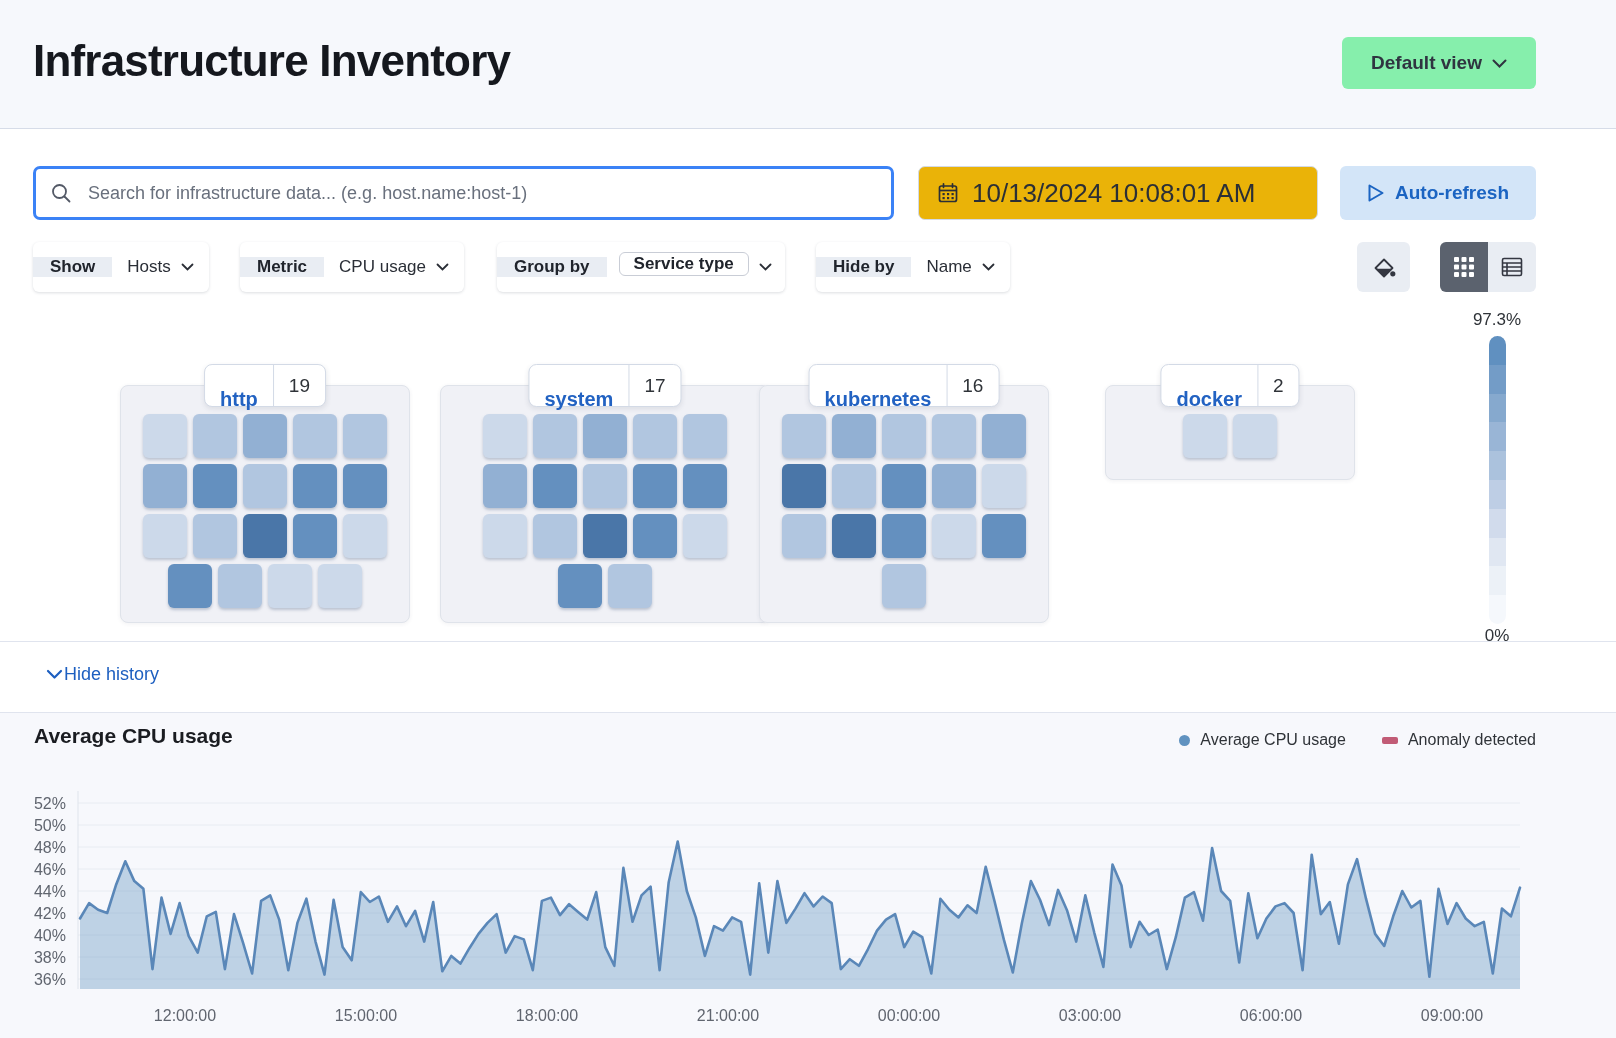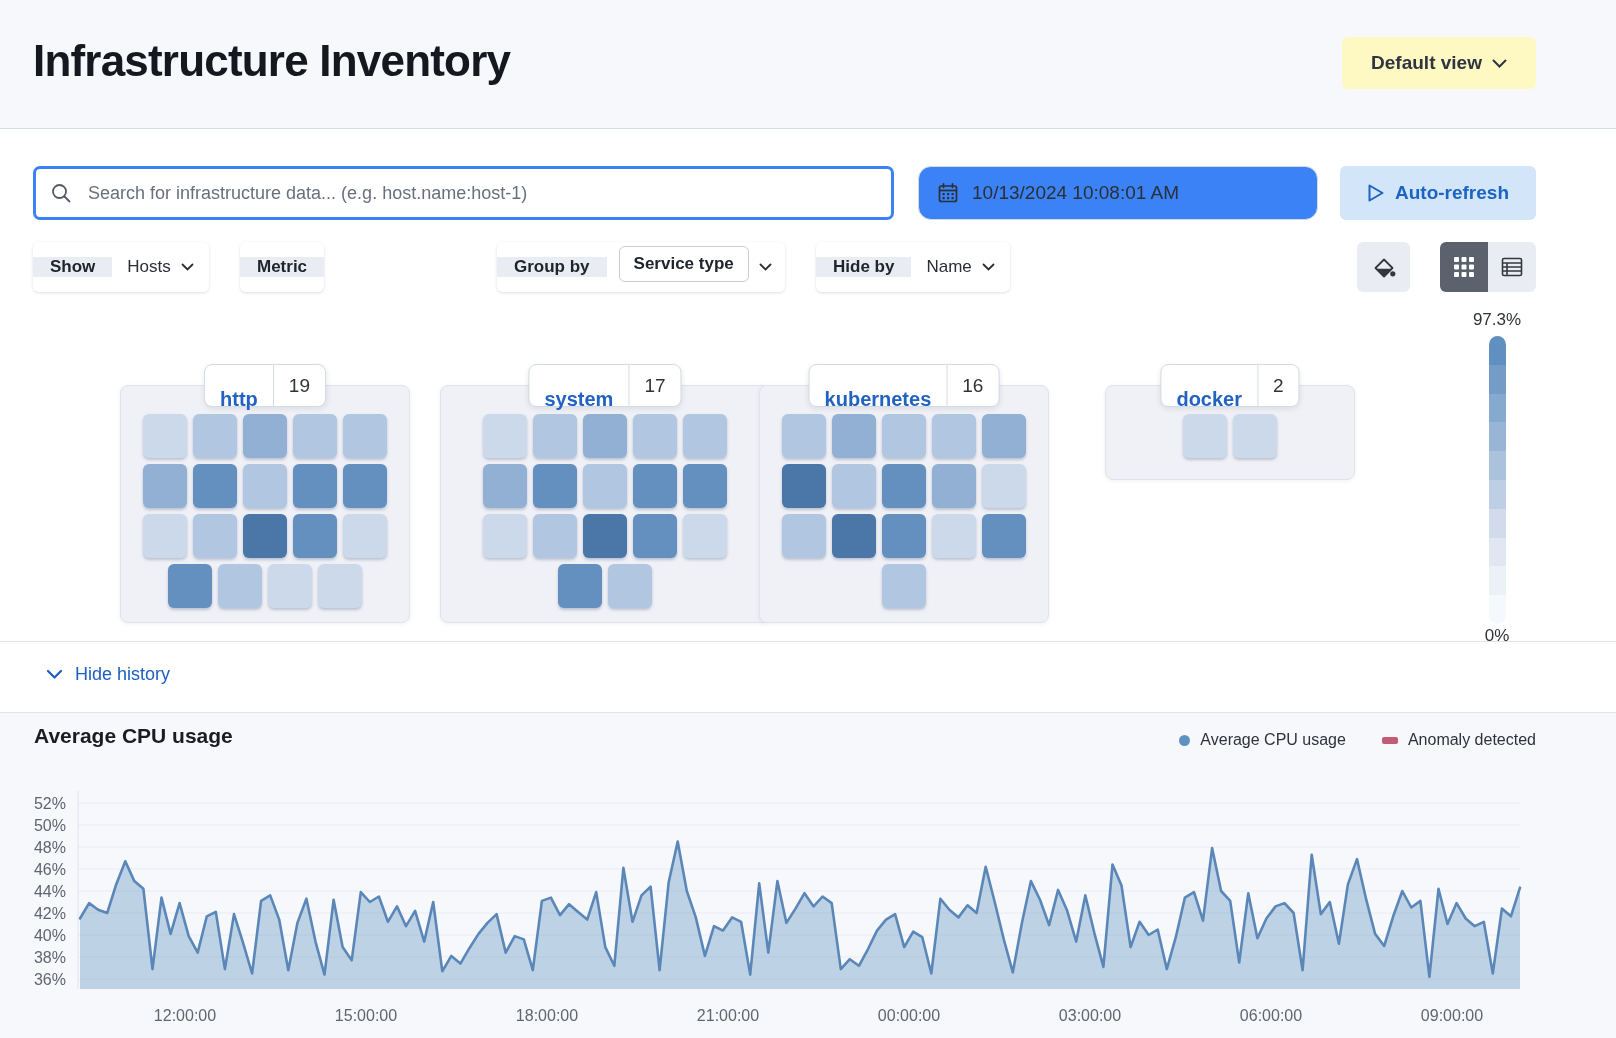--- a/index.html
+++ b/index.html
@@ -11,40 +11,40 @@
   
   .header { position:absolute; left:0; top:0; width:1616px; height:129px;
     background:#f6f8fc; border-bottom:1px solid #d6dce8; }
   .page-title { position:absolute; left:33px; top:36px; font-size:44px; font-weight:800;
     letter-spacing:-0.8px; color:#15181e; }
   .btn { display:flex; align-items:center; justify-content:center; gap:10px;
     border-radius:6px; cursor:pointer; border:none; font-family:inherit; }
   .feedback-btn { position:absolute; left:1022px; top:37px; height:52px; padding:0 24px;
     background:#f9edc4; color:#7d6512; font-size:19px; font-weight:700; }
   .view-btn { position:absolute; left:1342px; top:37px; width:194px; height:52px;
-    background:#fef9c3; color:#2f3440; font-size:19px; font-weight:700; }
+    background:#86efac; color:#2f3440; font-size:19px; font-weight:700; }
   
   .search-wrap { position:absolute; left:33px; top:166px; width:861px; height:54px; }
   .search-wrap input { width:100%; height:100%; border:3px solid #3b82f6; border-radius:7px;
     background:#fff; padding:0 16px 0 52px; font-size:18px; color:#343741; font-family:inherit; outline:none; }
   .search-wrap input::placeholder { color:#69707d; }
   .search-icon { position:absolute; left:17px; top:16px; }
   .date-picker { position:absolute; left:918px; top:166px; width:400px; height:54px;
-    background:#3b82f6; border:1px solid #d3dae6; border-radius:13px; display:flex; align-items:center;
-    gap:13px; padding:0 18px; font-size:19px; color:#2b2f36; cursor:pointer; }
+    background:#eab308; border:1px solid #d3dae6; border-radius:7px; display:flex; align-items:center;
+    gap:13px; padding:0 18px; font-size:26px; color:#2b2f36; cursor:pointer; }
   .refresh-btn { position:absolute; left:1340px; top:166px; width:196px; height:54px;
     background:#d3e5f8; color:#1b64c2; font-size:19px; font-weight:700; }
   
   .ctrl { position:absolute; top:242px; height:50px; display:flex; align-items:center;
     background:#fff; border-radius:6px; box-shadow:0 1px 3px rgba(60,70,90,.18); overflow:hidden; }
   .ctrl .lab { display:flex; align-items:center; padding:0 17px; background:#e9edf3;
     font-size:17px; font-weight:700; color:#20242c; }
   .ctrl .val { display:flex; align-items:center; gap:10px; padding:0 15px;
     font-size:17px; color:#2a2e36; cursor:pointer; background:#fff; border:none; font-family:inherit; }
-  .ctrl .pill { align-self:center; margin:0 4px 7px 12px; height:36px; display:flex; align-items:center;
+  .ctrl .pill { align-self:center; margin:0 4px 7px 12px; height:24px; display:flex; align-items:center;
     padding:0 14px; border:1px solid #c9cdd6; border-radius:6px; font-size:17px; font-weight:700;
     color:#20242c; background:#fff; cursor:pointer; }
   .icon-btn { position:absolute; top:242px; width:53px; height:50px; background:#e9edf3;
     border-radius:6px; display:flex; align-items:center; justify-content:center; cursor:pointer; border:none; }
   .toggle { position:absolute; left:1440px; top:242px; width:96px; height:50px; border-radius:6px;
     overflow:hidden; display:flex; }
   .toggle .seg { flex:1; display:flex; align-items:center; justify-content:center; cursor:pointer; }
   .toggle .seg.active { background:#5b626e; }
   .toggle .seg.idle { background:#e9edf3; }
   
@@ -63,21 +63,21 @@
   .scale-max { position:absolute; left:1437px; top:310px; width:120px; text-align:center;
     font-size:17px; color:#2f3338; }
   .scale-min { position:absolute; left:1437px; top:626px; width:120px; text-align:center;
     font-size:17px; color:#2f3338; }
   .scale-bar { position:absolute; left:1489px; top:336px; width:17px; height:288px; border-radius:9px;
     overflow:hidden; display:flex; flex-direction:column; }
   .scale-bar div { flex:1; }
   
   .toggle-row { position:absolute; left:0; top:641px; width:1616px; height:72px; background:#fff;
     border-top:1px solid #e0e4ee; border-bottom:1px solid #e0e4ee; }
-  .hide-history { position:absolute; left:46px; top:22px; display:flex; align-items:center; gap:12px;
+  .hide-history { position:absolute; left:46px; top:22px; display:flex; align-items:center; gap:1px;
     font-size:18px; font-weight:500; color:#1d5fc0; cursor:pointer; background:none; border:none;
     font-family:inherit; }
   .history { position:absolute; left:0; top:713px; width:1616px; height:325px; background:#f7f8fc; }
   .chart-title { position:absolute; left:34px; top:11px; font-size:21px; font-weight:700; color:#1a1c21; }
   .legend { position:absolute; right:80px; top:18px; display:flex; gap:36px; }
   .legend-item { display:flex; align-items:center; gap:10px; font-size:16px; color:#2f3338; cursor:pointer; }
   .ldot { width:11px; height:11px; border-radius:50%; }
   .ldash { width:16px; height:7px; border-radius:2px; }
   .chart-svg { position:absolute; left:0; top:0; }
 </style>
@@ -139,20 +139,26 @@
   <button class="val">
     <span>Hosts</span>
     <svg width="13" height="8" viewBox="0 0 13 8" fill="none" stroke="#2a2e36" stroke-width="1.8" stroke-linecap="round">
         <path d="M1.5 1.5 L6.5 6.5 L11.5 1.5"></path>
       </svg>
   </button>
 </div>
 
 <div class="ctrl" style="left:240px">
   <div class="lab">Metric</div>
+  <button class="val">
+    <span>CPU usage</span>
+    <svg width="13" height="8" viewBox="0 0 13 8" fill="none" stroke="#2a2e36" stroke-width="1.8" stroke-linecap="round">
+        <path d="M1.5 1.5 L6.5 6.5 L11.5 1.5"></path>
+      </svg>
+  </button>
 </div>
 
 <div class="ctrl" style="left:497px">
   <div class="lab">Group by</div>
   <button class="pill">
     <span>Service type</span>
   </button>
   <button class="val" style="padding:0 13px 0 6px">
     <svg width="13" height="8" viewBox="0 0 13 8" fill="none" stroke="#2a2e36" stroke-width="1.8" stroke-linecap="round">
         <path d="M1.5 1.5 L6.5 6.5 L11.5 1.5"></path>

